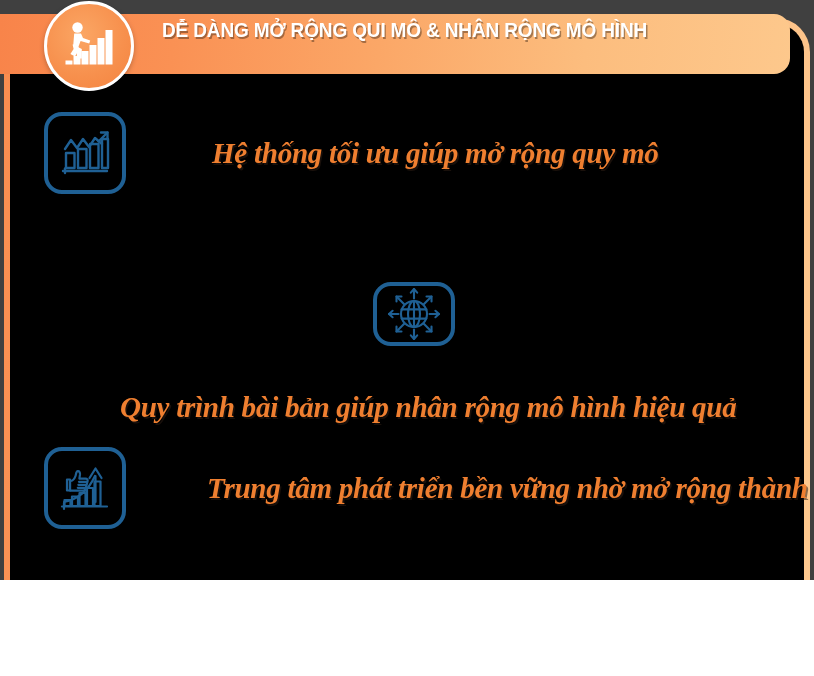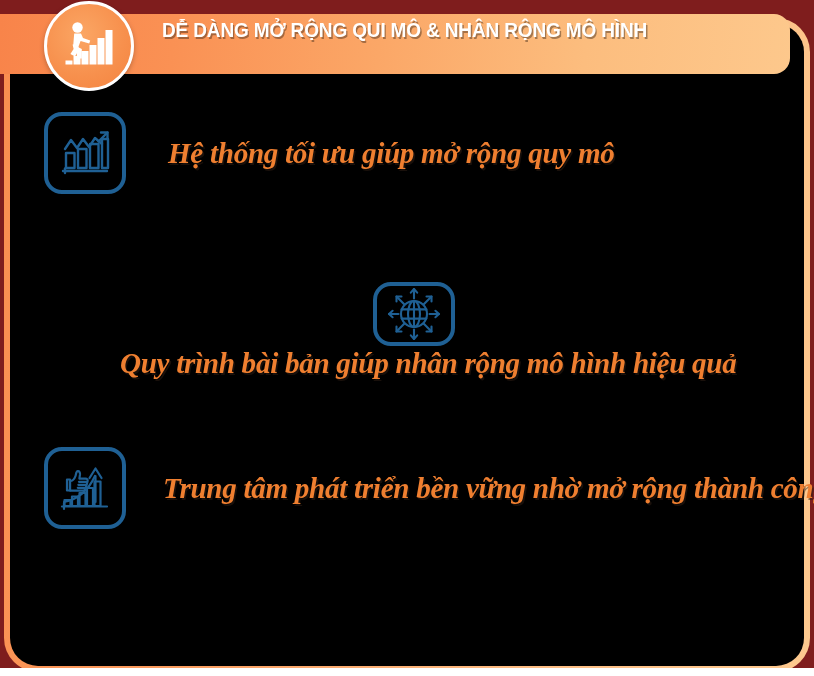--- a/index.html
+++ b/index.html
@@ -7,23 +7,23 @@
     padding: 0;
     background: #ffffff;
   }
   body {
     font-family: "Liberation Sans", sans-serif;
   }
 
   .screen {
     position: relative;
     width: 814px;
-    height: 668px;
+    height: 580px;
     overflow: hidden;
-    background: #7f1d1d;
+    background: #404040;
   }
 
   
   .card {
     position: absolute;
     left: 4px;
     top: 18px;
     width: 806px;
     height: 654px;
     box-sizing: border-box;
@@ -100,20 +100,21 @@
     z-index: 3;
   }
 
   .row {
     position: absolute;
     left: 44px;
     width: 740px;
     height: 82px;
     display: flex;
     align-items: center;
+    gap: 44px;
   }
   .row-1 { top: 112px; }
   .row-2 { top: 282px; flex-direction: column; }
   .row-3 { top: 447px; }
 
   .icon-tile {
     width: 82px;
     height: 82px;
     min-width: 82px;
     box-sizing: border-box;

